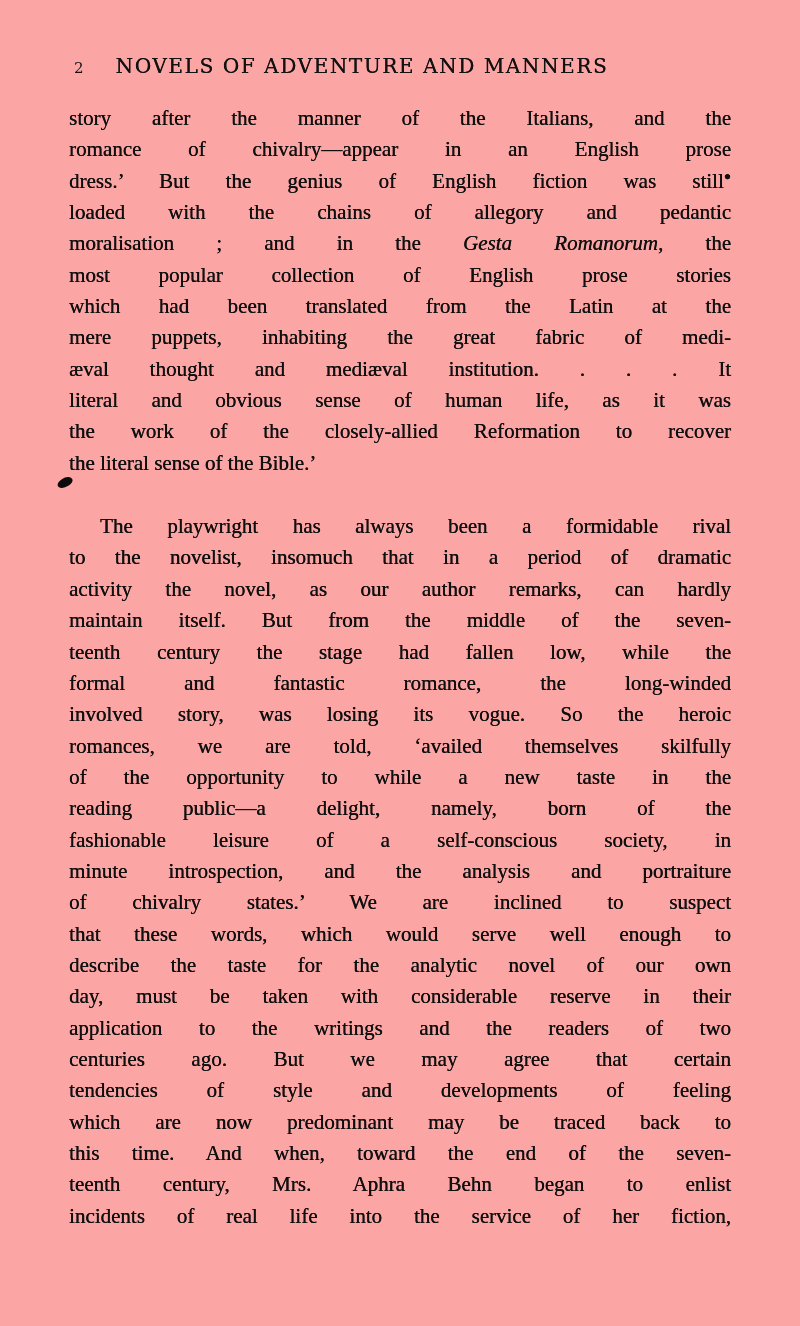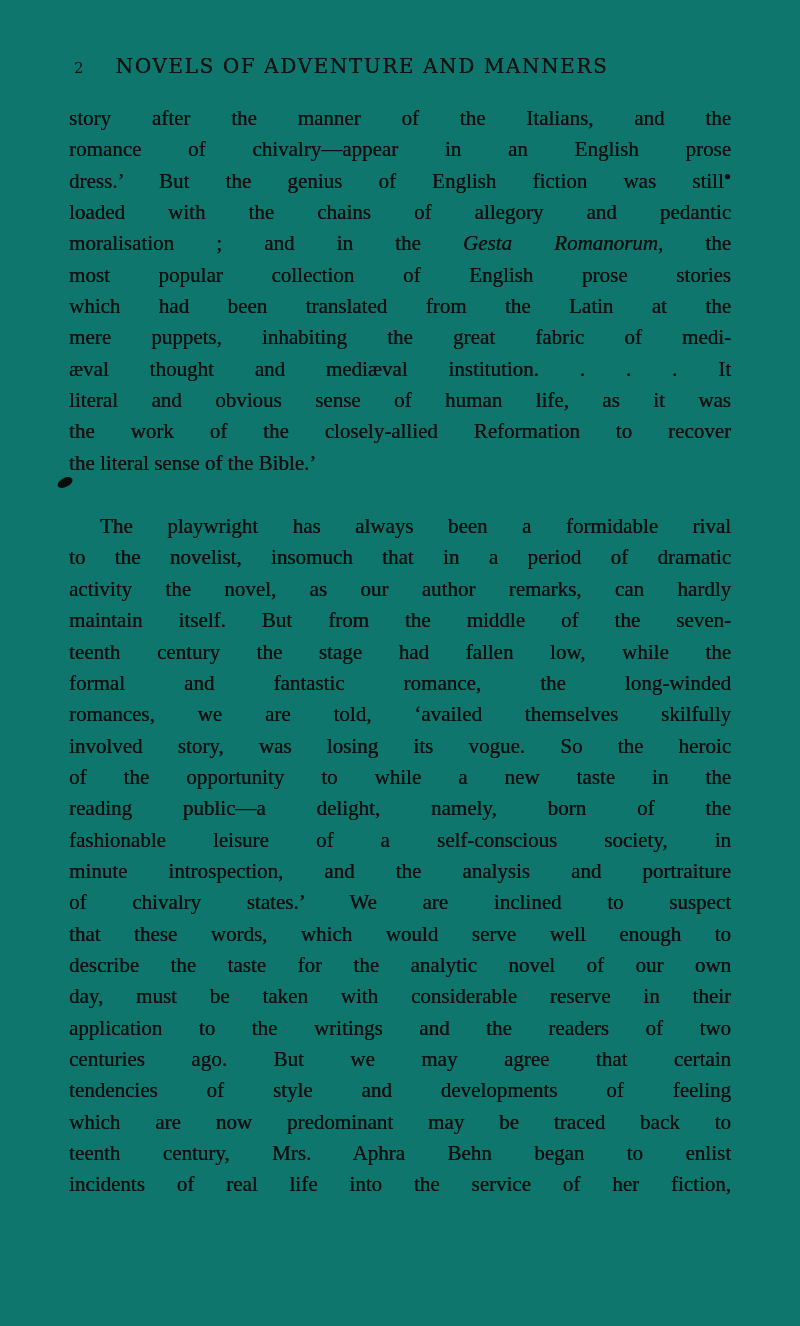--- a/index.html
+++ b/index.html
@@ -11,21 +11,21 @@
     width: 800px;
     height: 1326px;
     overflow: hidden;
     font-family: "DejaVu Serif", "Liberation Serif", serif;
     color: #101010;
   }
   .scan-page {
     position: relative;
     width: 800px;
     height: 1326px;
-    background: #0f766e;
+    background: #fca5a5;
   }
   .page-header {
     position: absolute;
     top: 54px;
     left: 74px;
     width: 658px;
     white-space: nowrap;
     color: #121212;
   }
   .page-number {
@@ -104,34 +104,35 @@
         <div class="line"><span>the work of the closely-allied Reformation to recover</span></div>
         <div class="line lastline"><span>the literal sense of the Bible.’</span></div>
       </div>
       <div class="para">
         <div class="line indent"><span>The playwright has always been a formidable rival</span></div>
         <div class="line"><span>to the novelist, insomuch that in a period of dramatic</span></div>
         <div class="line"><span>activity the novel, as our author remarks, can hardly</span></div>
         <div class="line"><span>maintain itself. But from the middle of the seven-</span></div>
         <div class="line"><span>teenth century the stage had fallen low, while the</span></div>
         <div class="line"><span>formal and fantastic romance, the long-winded</span></div>
+        <div class="line"><span>involved story, was losing its vogue. So the heroic</span></div>
         <div class="line"><span>romances, we are told, ‘availed themselves skilfully</span></div>
-        <div class="line"><span>involved story, was losing its vogue. So the heroic</span></div>
         <div class="line"><span>of the opportunity to while a new taste in the</span></div>
         <div class="line"><span>reading public—a delight, namely, born of the</span></div>
         <div class="line"><span>fashionable leisure of a self-conscious society, in</span></div>
         <div class="line"><span>minute introspection, and the analysis and portraiture</span></div>
         <div class="line"><span>of chivalry states.’ We are inclined to suspect</span></div>
         <div class="line"><span>that these words, which would serve well enough to</span></div>
         <div class="line"><span>describe the taste for the analytic novel of our own</span></div>
         <div class="line"><span>day, must be taken with considerable reserve in their</span></div>
         <div class="line"><span>application to the writings and the readers of two</span></div>
         <div class="line"><span>centuries ago. But we may agree that certain</span></div>
         <div class="line"><span>tendencies of style and developments of feeling</span></div>
         <div class="line"><span>which are now predominant may be traced back to</span></div>
+        <div class="line"><span>this time. And when, toward the end of the seven-</span></div>
         <div class="line"><span>teenth century, Mrs. Aphra Behn began to enlist</span></div>
         <div class="line"><span>incidents of real life into the service of her fiction,</span></div>
       </div>
     </div>
 
   <div class="ink-blot"></div>
 
 </div>
 
 </body></html>

